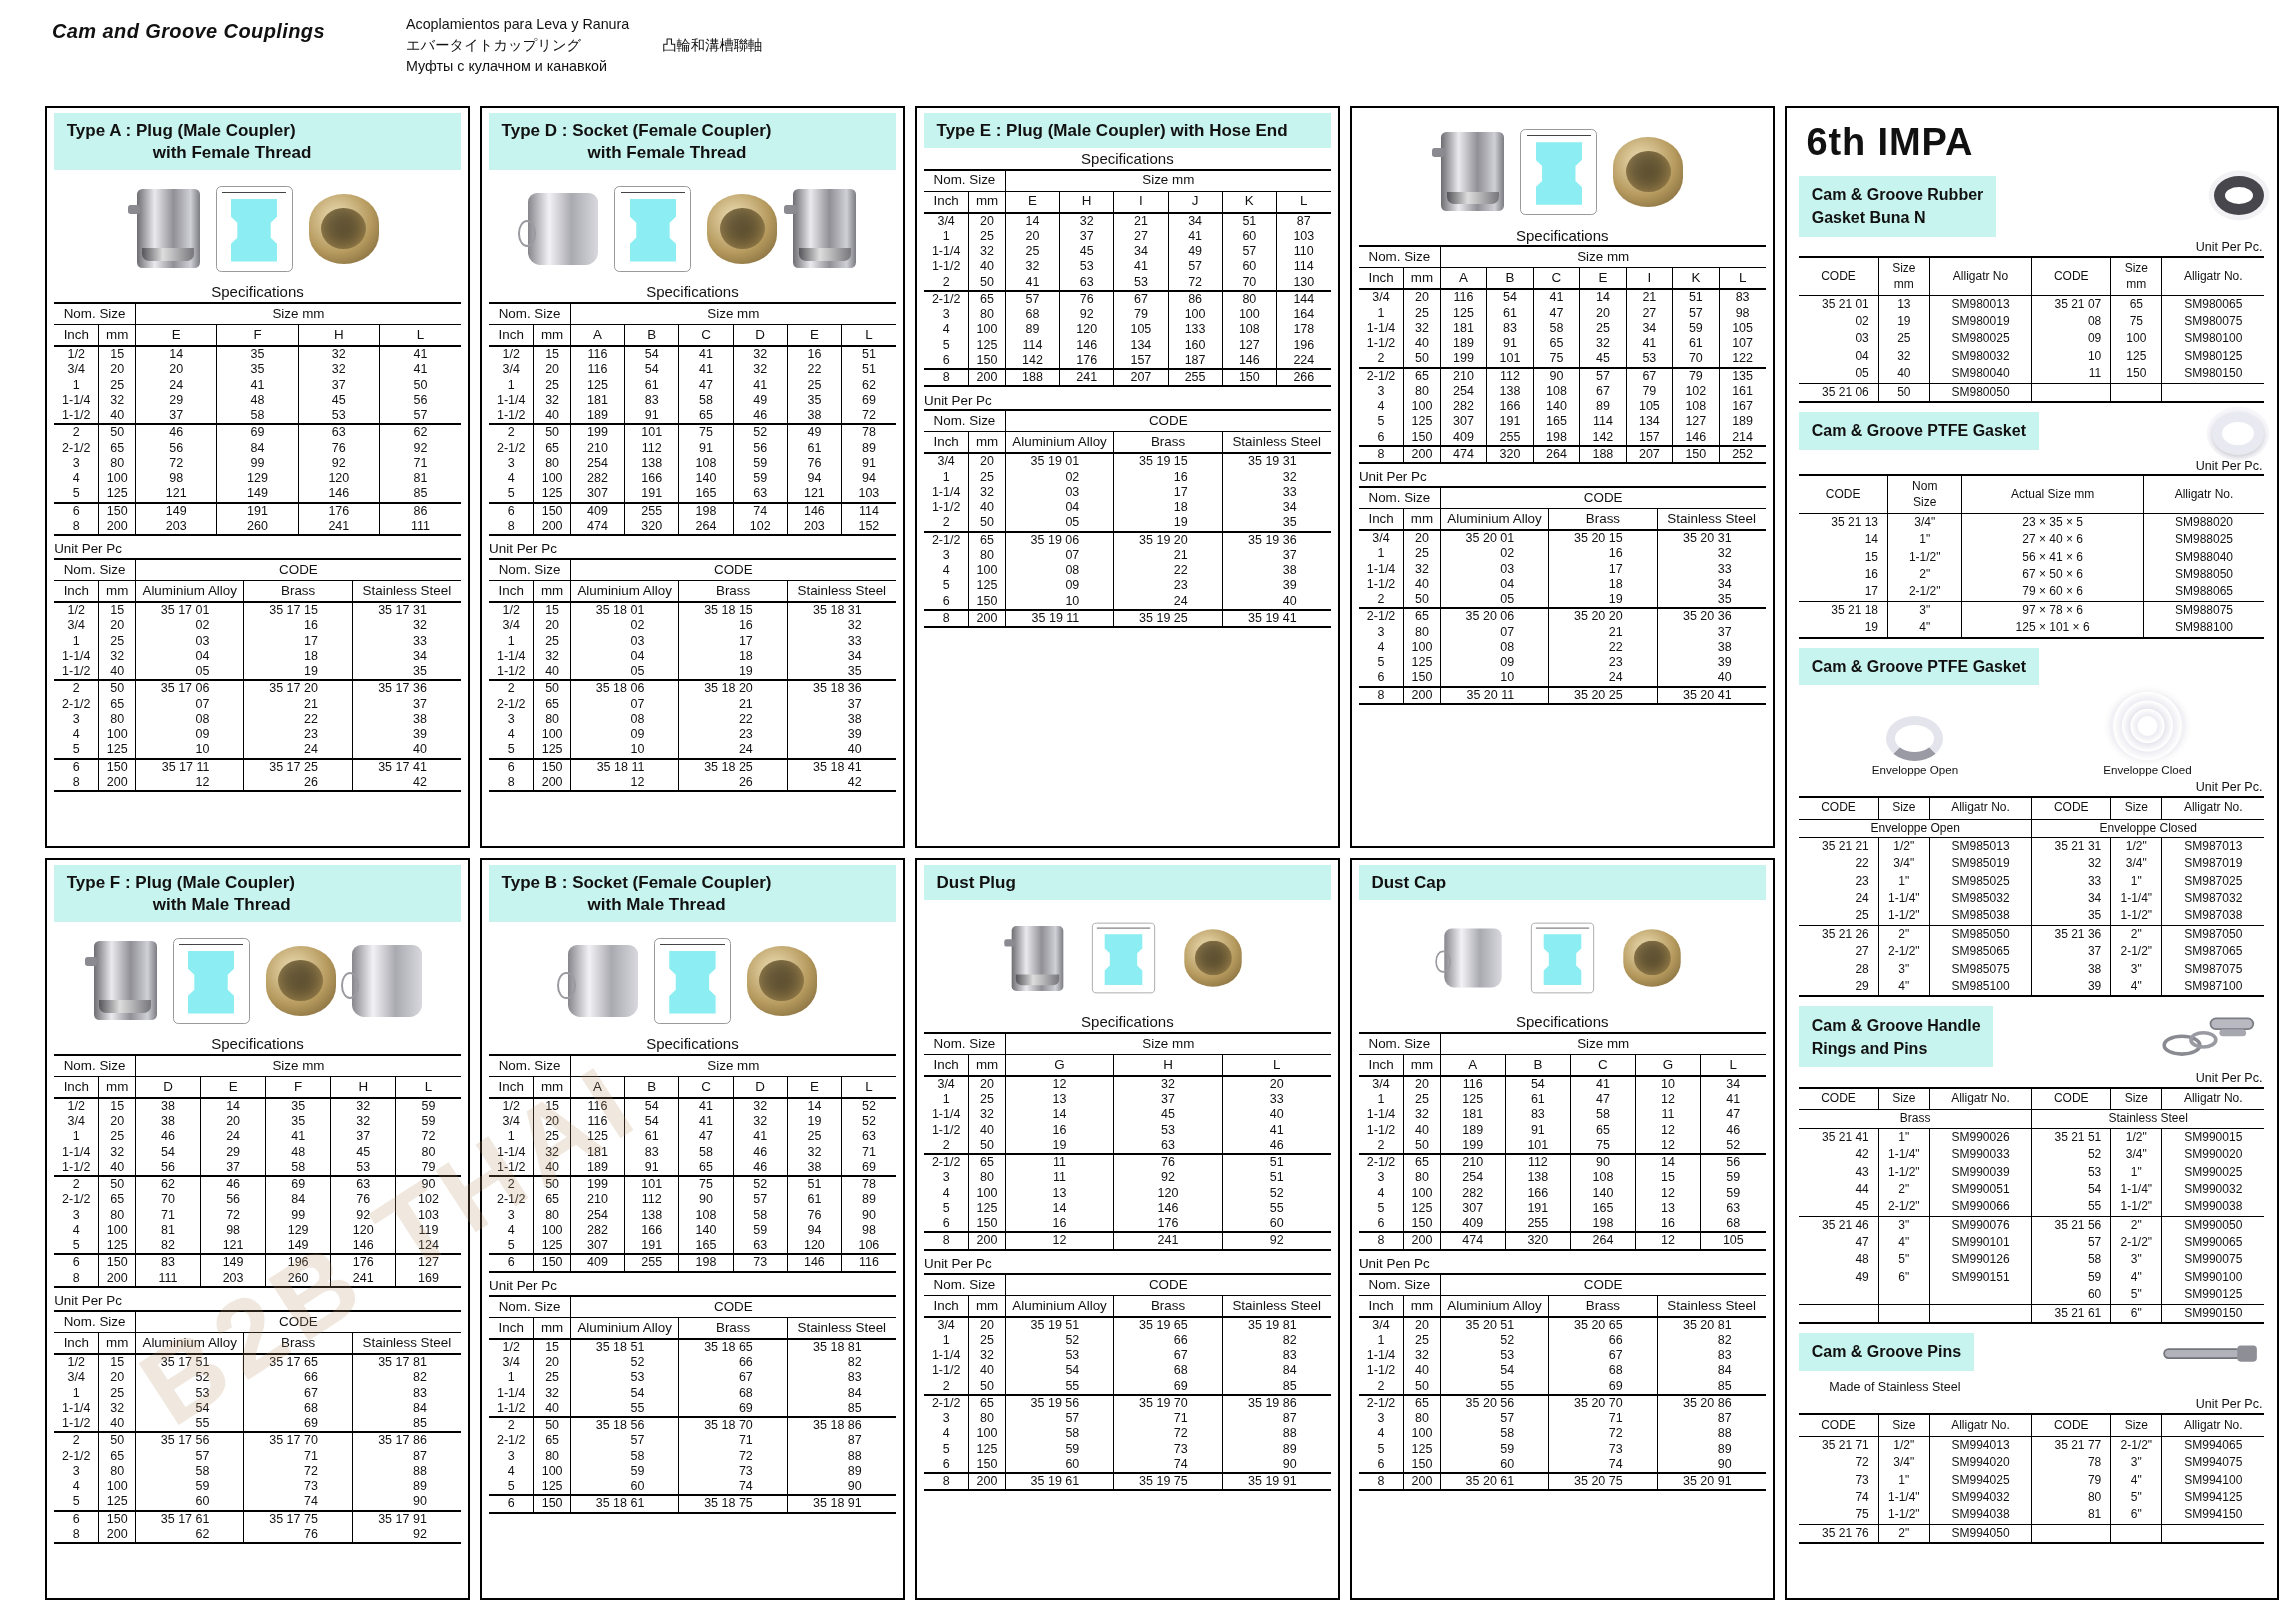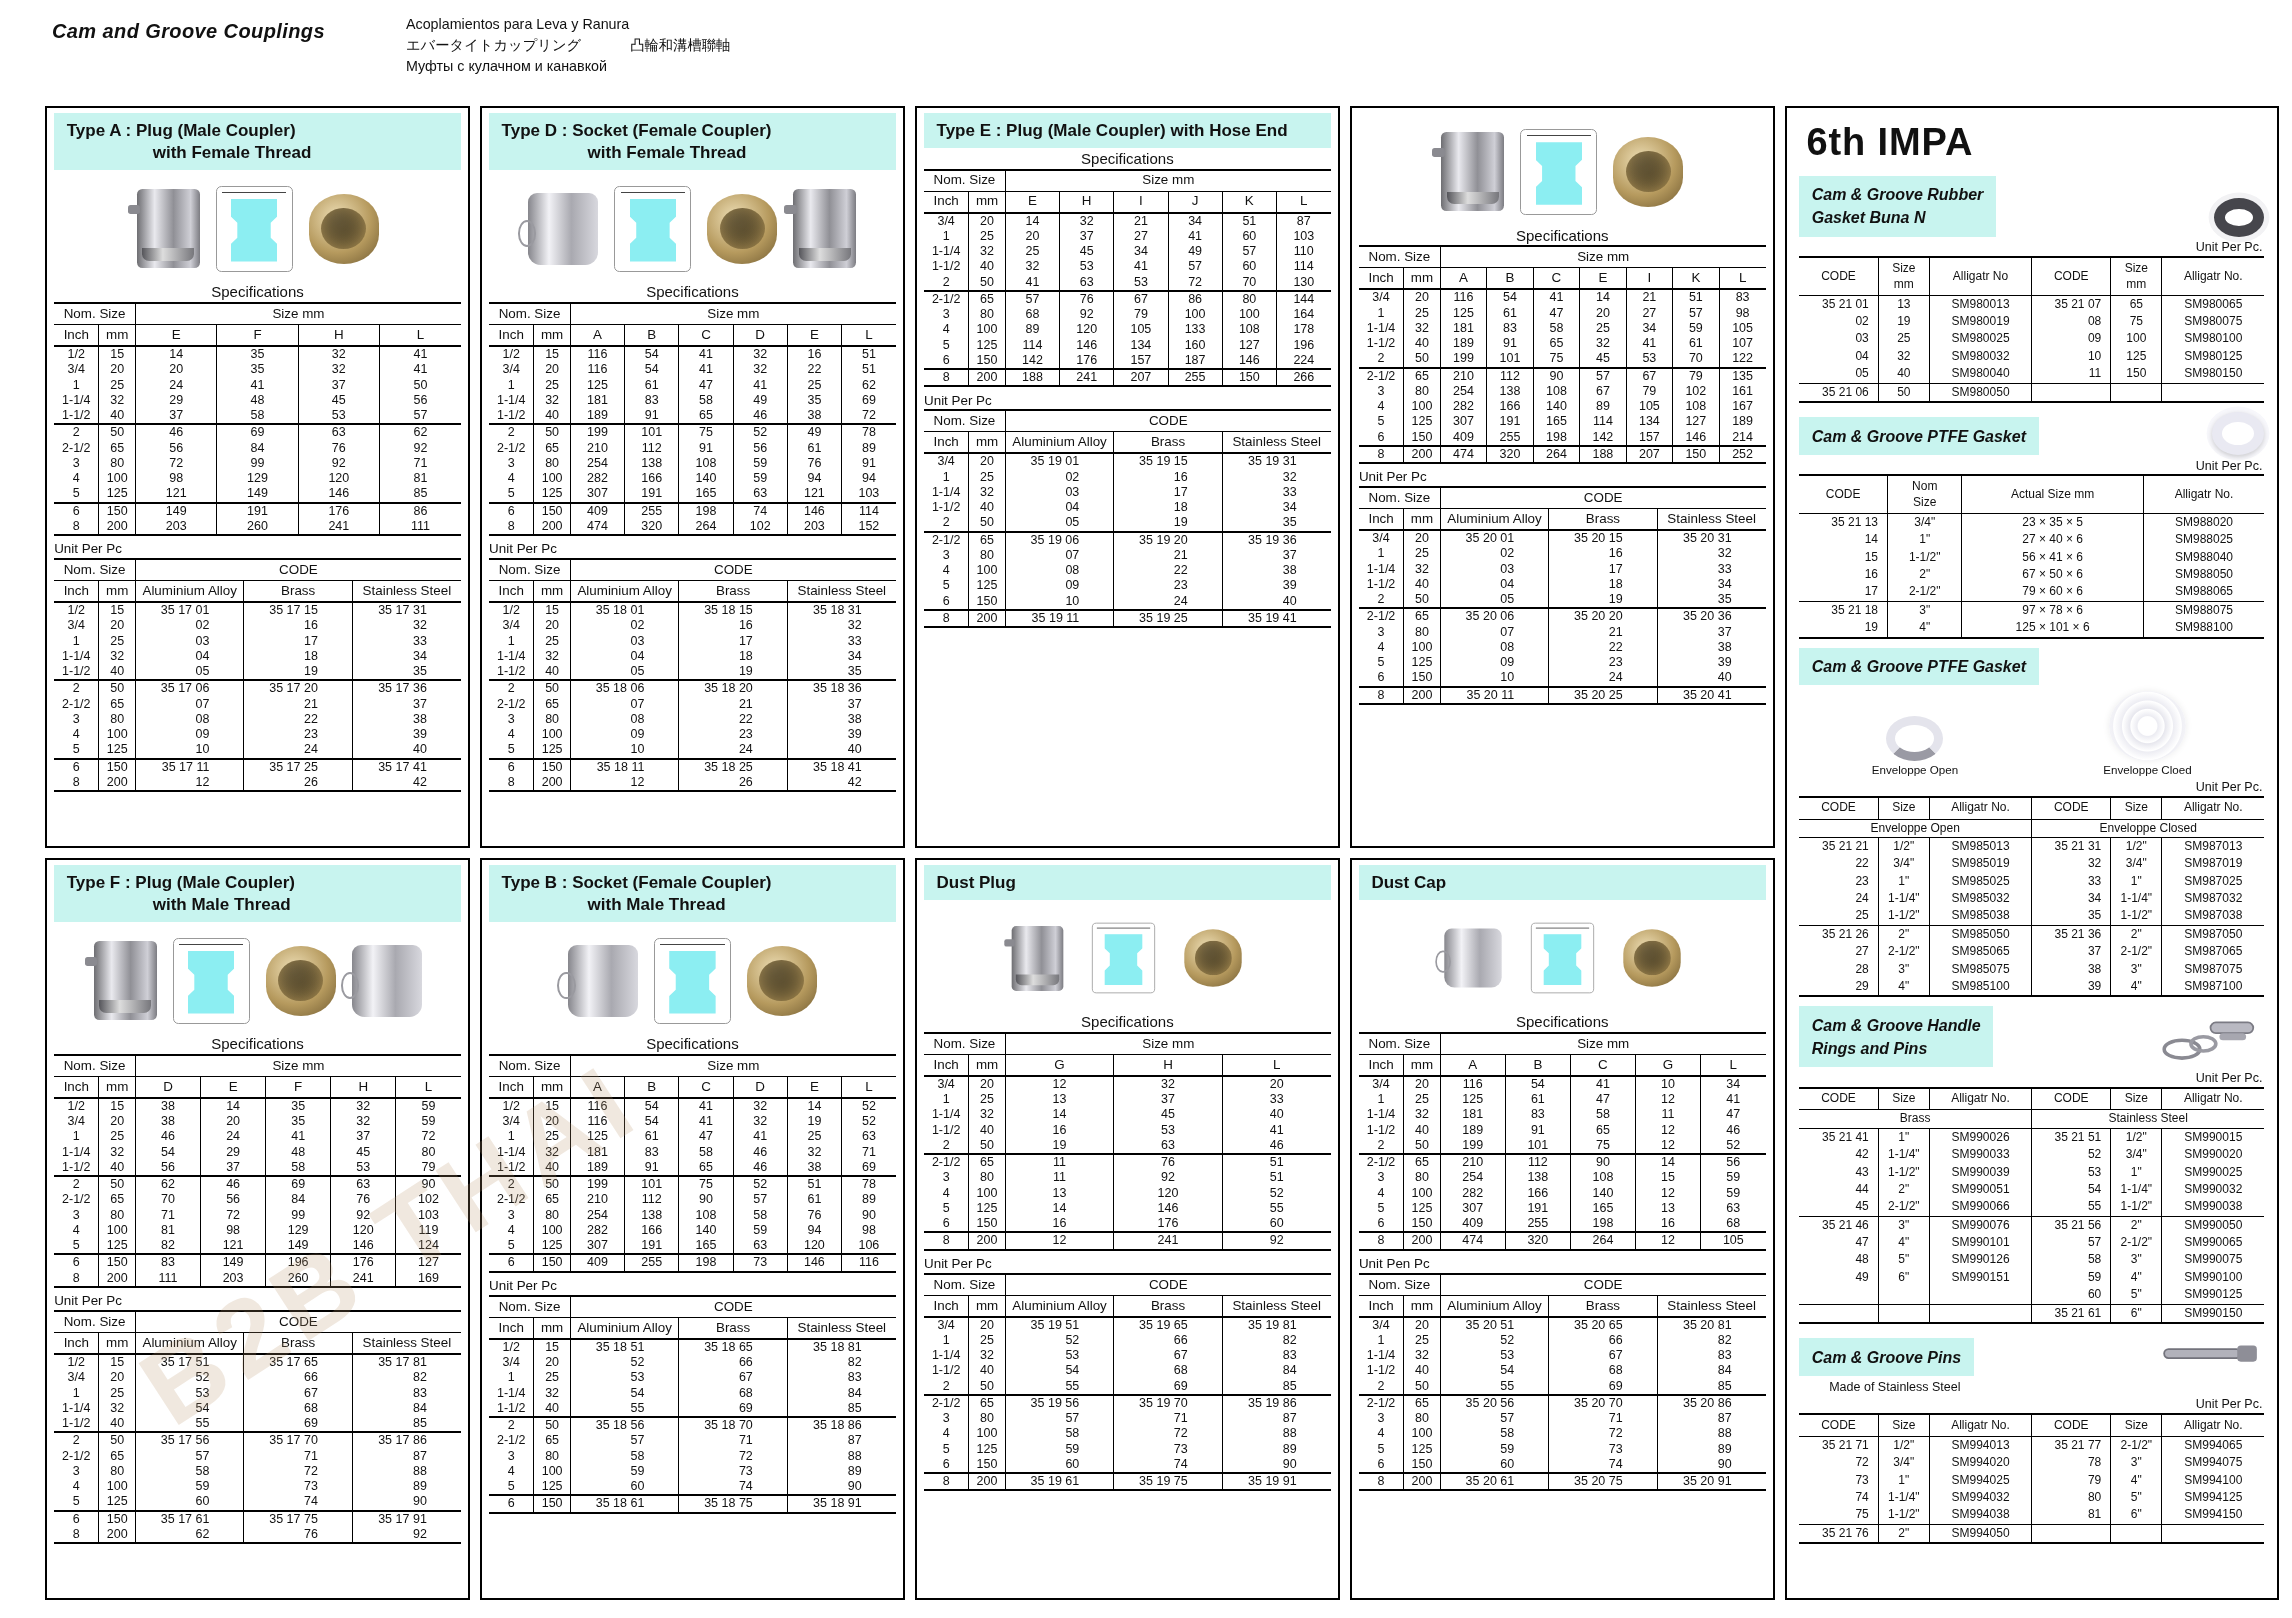--- a/index.html
+++ b/index.html
@@ -3,21 +3,21 @@
 <meta charset="utf-8">
 <style>
   * { margin:0; padding:0; box-sizing:border-box; }
   html,body { width:2293px; height:1618px; background:#fff; color:#111;
               font-family:"Liberation Sans", sans-serif; overflow:hidden; position:relative; }
 
   
   .pagehead { display:flex; align-items:flex-start; padding:14.3px 0 0 52px; height:106px; }
   .ptitle { font-size:20px; font-weight:bold; font-style:italic; letter-spacing:0.4px; padding-top:5.4px; }
   .ptrans { margin-left:81px; font-size:14.3px; line-height:1.45; }
-  .ptrans .zh { margin-left:49px; }
+  .ptrans .zh { margin-left:81px; }
 
   
   .grid { position:absolute; left:45px; right:14.3px; top:106px; bottom:18px;
           display:grid; grid-template-columns:repeat(4,1fr) 494px; grid-template-rows:1fr 1fr; gap:9.9px; }
   .panel { border:2.7px solid #000; background:#fff; padding:5.4px 7.2px; overflow:hidden; position:relative; }
   .sidebar { border:2.7px solid #000; grid-column:5; grid-row:1 / span 2; padding:9px 12.5px; overflow:hidden; }
 
   
   .phead { background:#c8f4ef; font-weight:bold; font-size:17px; line-height:1.3; padding:6.3px 5.4px 6.3px 12.5px; }
   .phead .ind { display:inline-block; text-indent:86px; }
@@ -52,21 +52,21 @@
 
   .stable { font-size:12px; border-top:2.2px solid #000; border-bottom:2.2px solid #000; }
   .stable th, .stable td { text-align:center; font-weight:normal; padding:0.9px 0.9px; line-height:1.3; white-space:pre-line; }
   .stable tr.h2 th { border-bottom:1.6px solid #000; padding:2.7px 0; }
   .stable tr.subh th { border-bottom:1.6px solid #000; padding:0.9px 0; }
   .stable tr.gtop td { border-top:1.6px solid #000; }
   .stable .codecell { padding-right:9px !important; }
 
   
   .impa { font-size:38px; font-weight:bold; margin:3.6px 0 12.5px 7.2px; letter-spacing:0.9px; }
-  .sechead-row { display:flex; align-items:flex-end; justify-content:space-between; margin-top:9px;font-style:italic; }
+  .sechead-row { display:flex; align-items:flex-start; justify-content:space-between; margin-top:9px; }
   .sechead { background:#c8f4ef; font-weight:bold; font-size:16px; line-height:1.45; padding:7.2px 12.5px; }
   .sub-note { font-size:12.5px; margin:3.6px 0 0 30px; }
   .sunit { text-align:right; font-size:12.5px; margin:3.6px 1.8px 1.8px 0; }
   .ring-wrap { display:flex; flex-direction:column; align-items:center; font-size:11.6px; gap:2.7px; }
   .ring { border-radius:50%; }
   .ring-rubber { width:50px; height:39px; border:11.6px solid #46464c; background:transparent; box-shadow:0 0 0 5.4px #f2f2f4; }
   .ring-ptfe { width:52px; height:43px; border:10.7px solid #e9e9f2; box-shadow:0 1.8px 5.4px rgba(0,0,0,.18), 0 0 0 5.4px #f7f7fb; background:#fff; }
   .ring-open { width:57px; height:45px; border:9.9px solid #e4e4ec; border-bottom-color:#9a9aa4; background:#fff; }
   .ring-closed { width:77px; height:70px; border-radius:50%; background:radial-gradient(circle, #fff 18%, #ececf2 20%, #fff 32%, #e7e7ee 34%, #fff 48%, #ededf3 50%, #fff 65%, #f0f0f5 67%, #fff); box-shadow:0 0 7.2px rgba(0,0,0,.08); }
   .pins-svg { width:107px; height:57px; }

